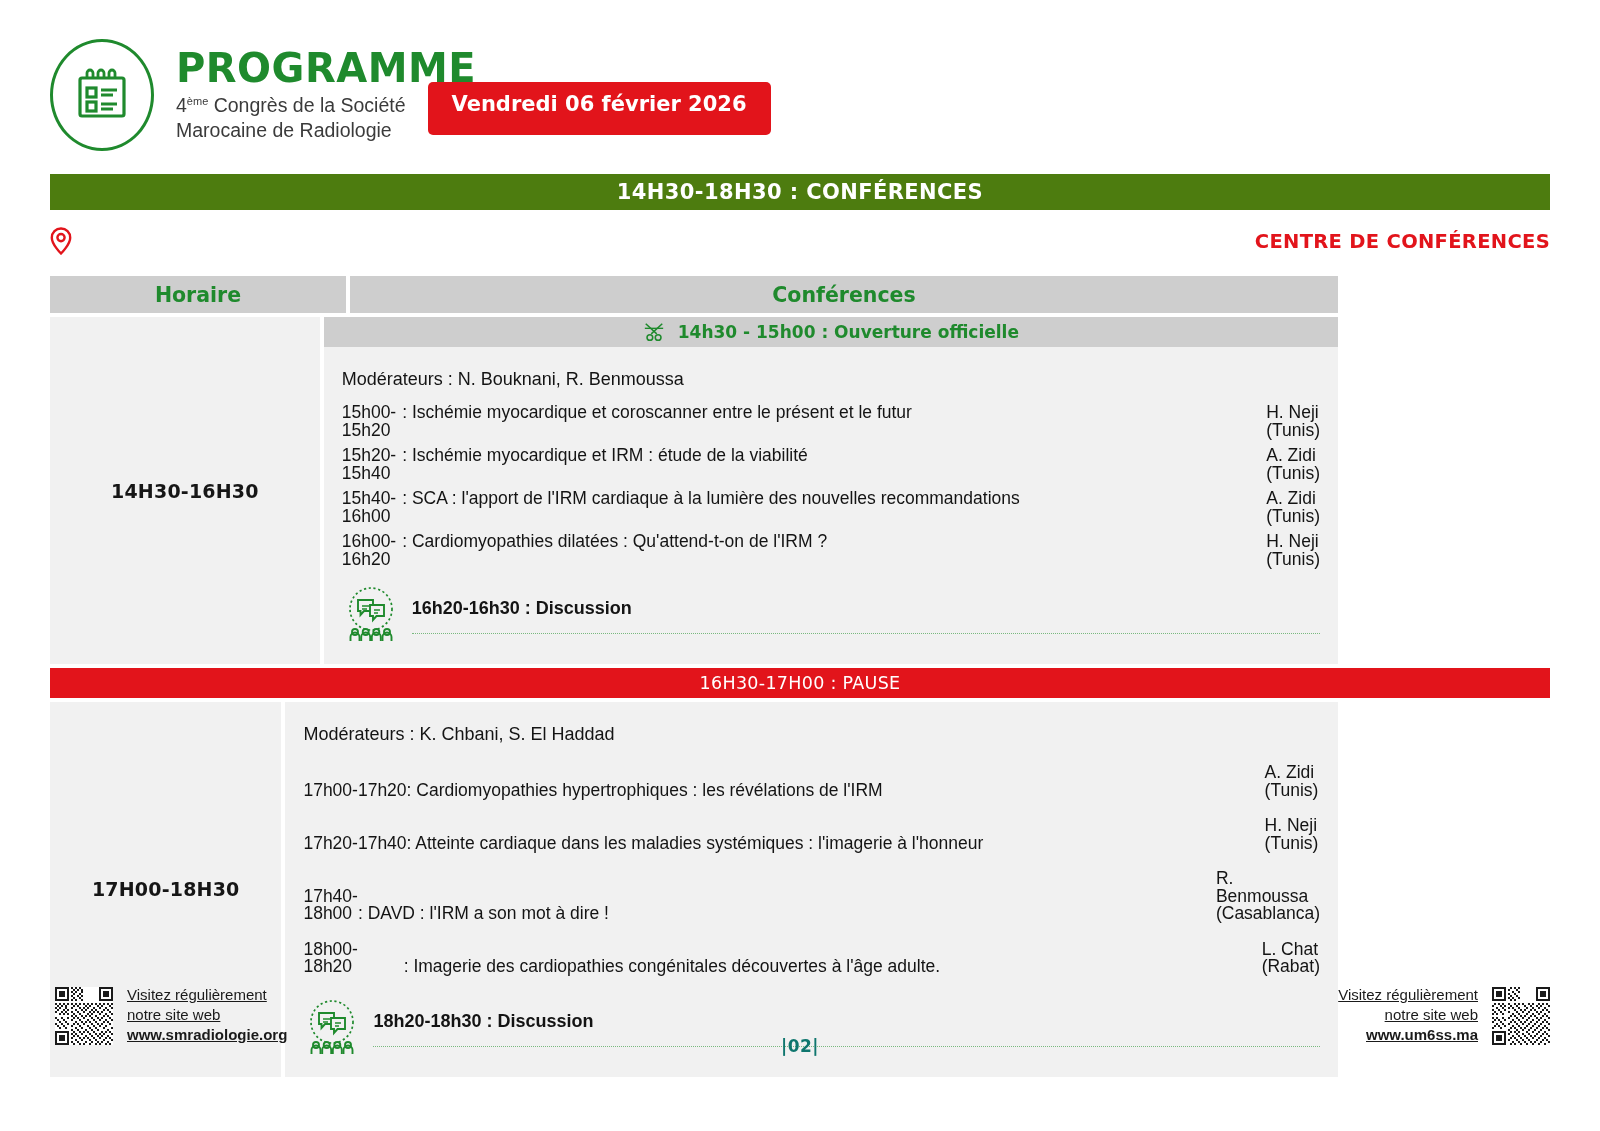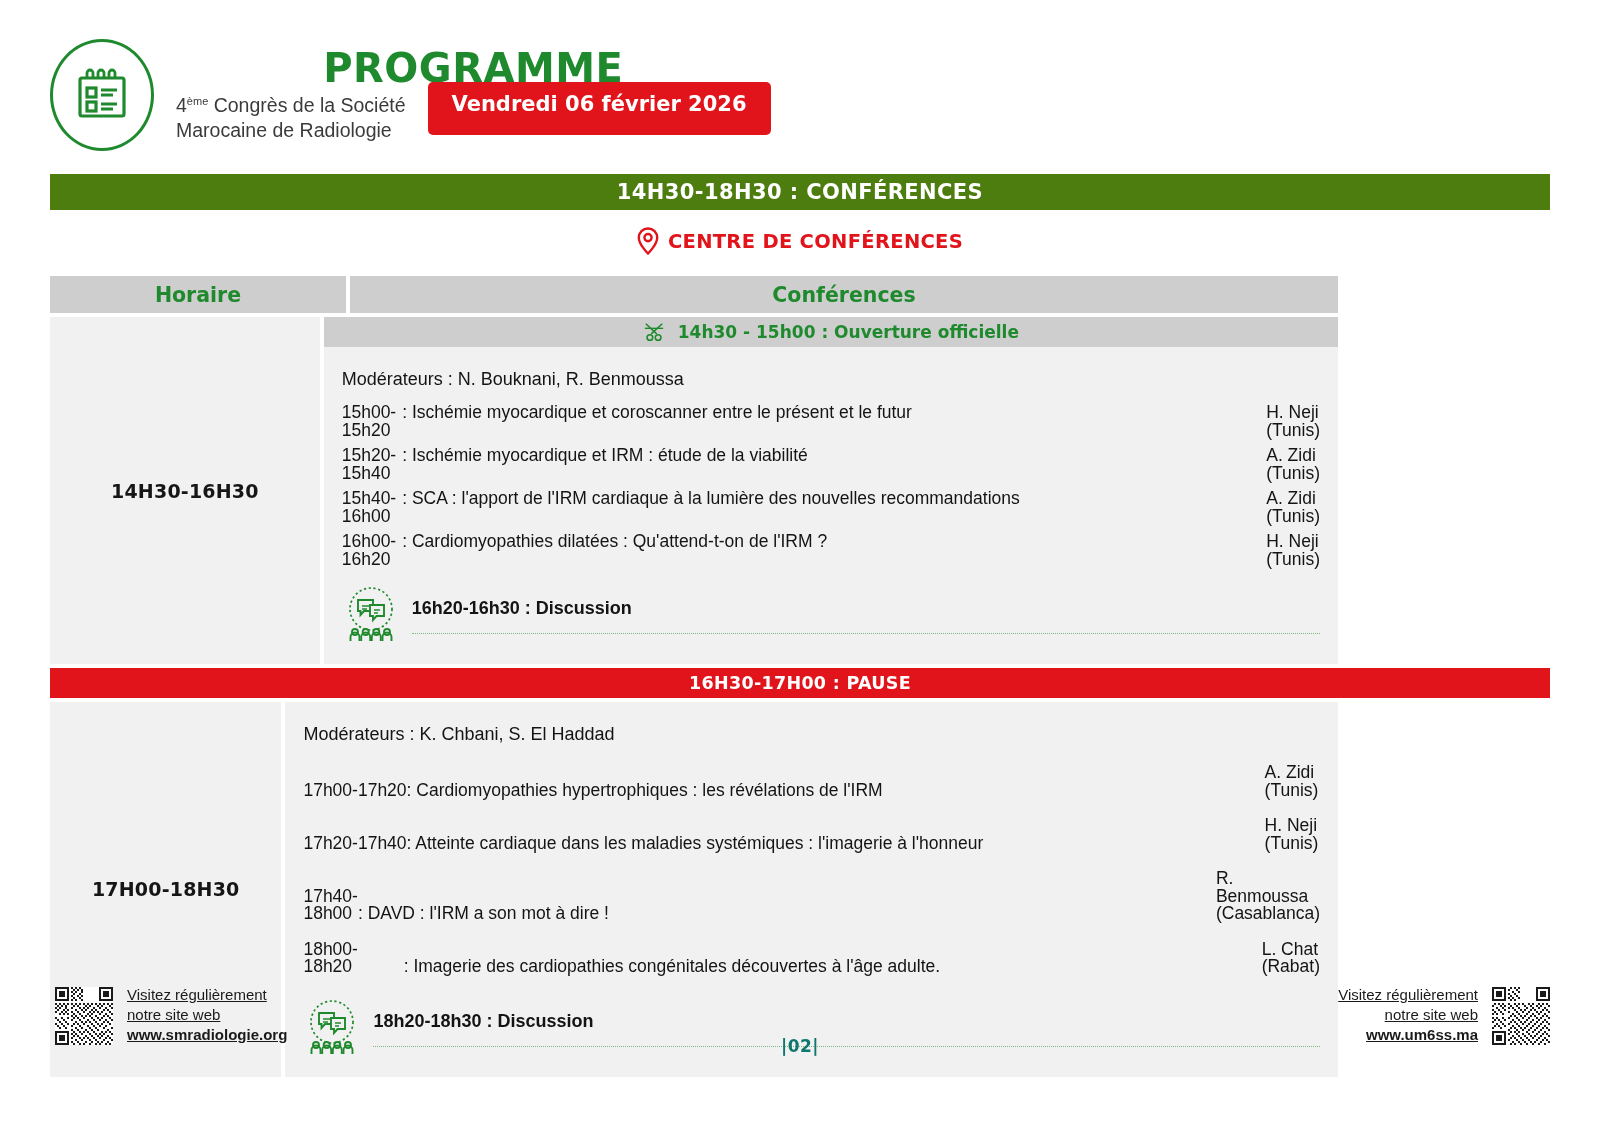--- a/index.html
+++ b/index.html
@@ -16,21 +16,20 @@
   .logo-circle {
     width: 104px; height: 112px; border: 3.5px solid #1f8a2d; border-radius: 50%;
     display: flex; align-items: center; justify-content: center; flex: 0 0 auto;
   }
   .logo-circle svg { display: block; }
   .title-block { margin-left: 22px; display: flex; flex-direction: column; justify-content: center; }
   .prog-title {
     font-family: "DejaVu Sans", sans-serif;
     font-size: 40px; font-weight: 700; color: #1f8a2d; letter-spacing: 0.5px;
     line-height: 1.0;
-    text-align: center;
   }
   .subtitle-row { display: flex; }
   .subtitle {
     font-size: 19.5px; color: #3b3b3b; line-height: 1.28; margin-top: 5px; white-space: nowrap;
   }
   .subtitle sup { font-size: 11px; vertical-align: super; }
   .date-badge {
     margin-left: 22px; margin-bottom: 1px;
     background: #e2141b; color: #fff; font-weight: 700; font-size: 21px;
     padding: 10px 24px 11px 24px; border-radius: 5px; white-space: nowrap;
@@ -43,21 +42,21 @@
     position: absolute; left: 50px; top: 174px; width: 1500px; height: 36px;
     background: #4d7c0f; color: #fff;
     display: flex; align-items: center; justify-content: center;
     font-size: 21px; font-weight: 700; letter-spacing: 0.4px;
     font-family: "DejaVu Sans", sans-serif;
   }
 
   
   .venue {
     position: absolute; left: 50px; top: 222px; width: 1500px; height: 38px;
-    display: flex; align-items: center; justify-content: center; gap: 9px;
+    display: flex; align-items: center; justify-content: space-between; gap: 9px;
     color: #e2141b; font-size: 19.5px; font-weight: 700; letter-spacing: 0.3px;
     font-family: "DejaVu Sans", sans-serif;
   }
   .venue svg { display: block; }
 
   
   .table { position: absolute; left: 50px; top: 276px; width: 1288px; }
   .thead { display: flex; height: 37px; gap: 4px; }
   .th {
     background: #cecece; color: #1f8a2d; font-weight: 700; font-size: 20.5px;
@@ -105,21 +104,21 @@
   .disc-rule {
     margin-top: 14px; margin-left: 8px; height: 0;
     border-top: 1.5px dotted #7ab97f;
   }
 
   
   .pause-bar {
     width: 1500px; height: 30px; margin-top: 4px;
     background: #e2141b; color: #fff;
     display: flex; align-items: center; justify-content: center;
-    font-size: 17.5px; font-weight: 700; letter-spacing: 0.3px;
+    font-size: 17.5px; font-weight: 400; letter-spacing: 0.3px;
     font-family: "DejaVu Sans", sans-serif;
   }
 
   
   .footer-left { position: absolute; left: 55px; top: 985px; display: flex; align-items: flex-end; gap: 14px; }
   .footer-right { position: absolute; right: 50px; top: 985px; display: flex; align-items: flex-end; gap: 14px; }
   .qr { width: 58px; height: 58px; flex: 0 0 58px; }
   .footer-text { font-size: 15px; color: #1a1a1a; line-height: 1.33; text-decoration: underline; }
   .footer-text .url { font-weight: 700; }
   .footer-right .footer-text { text-align: right; }

